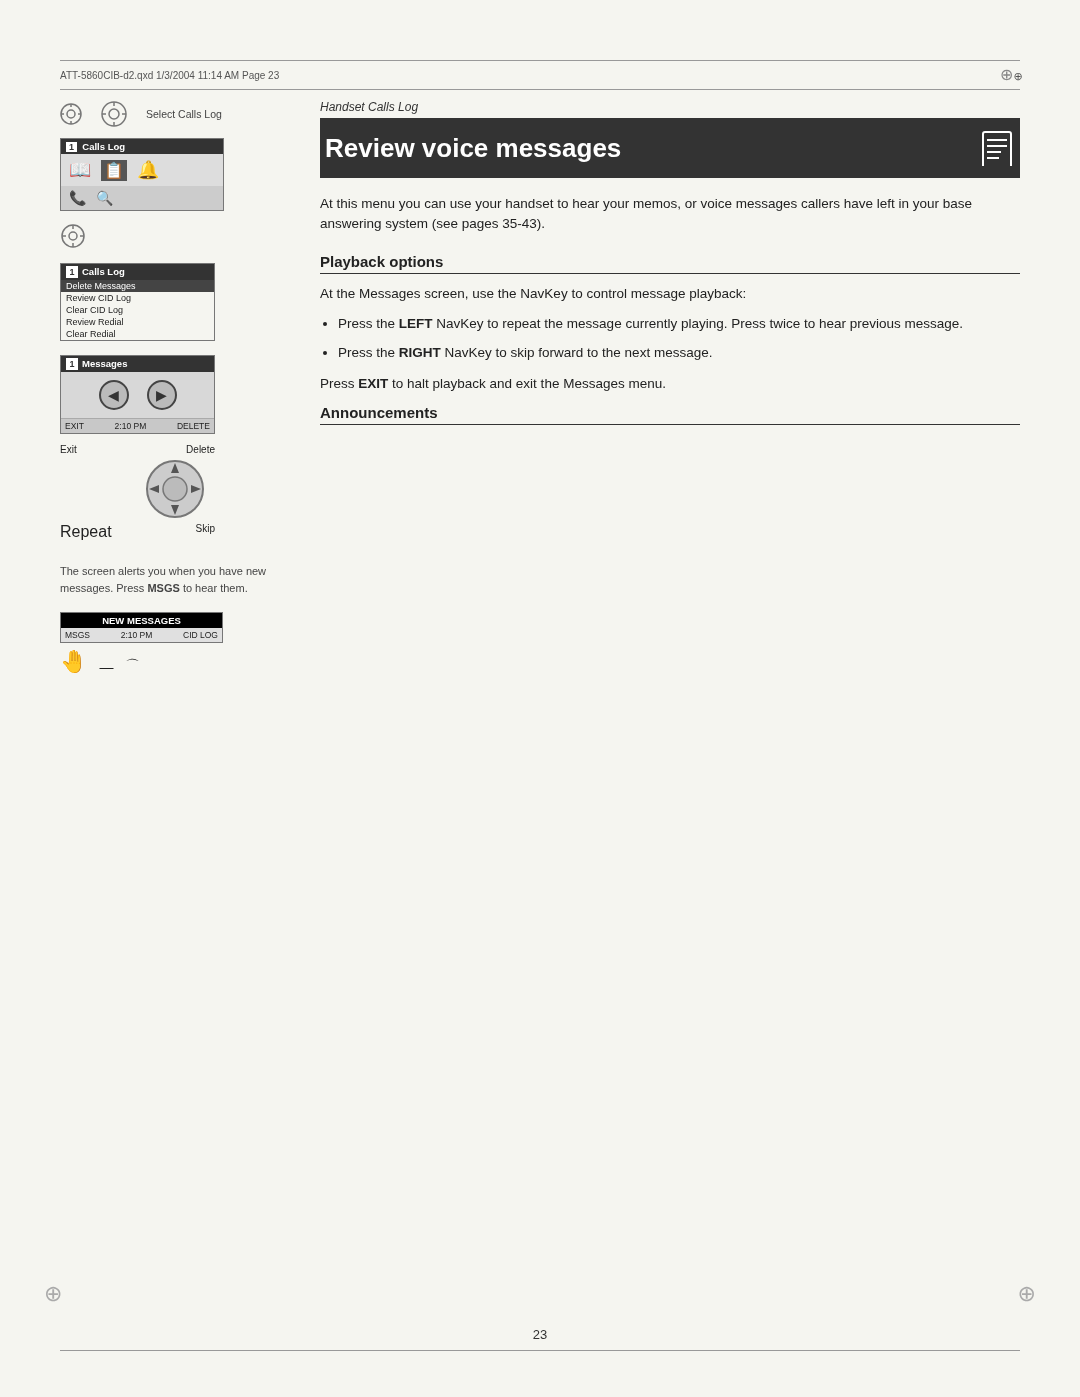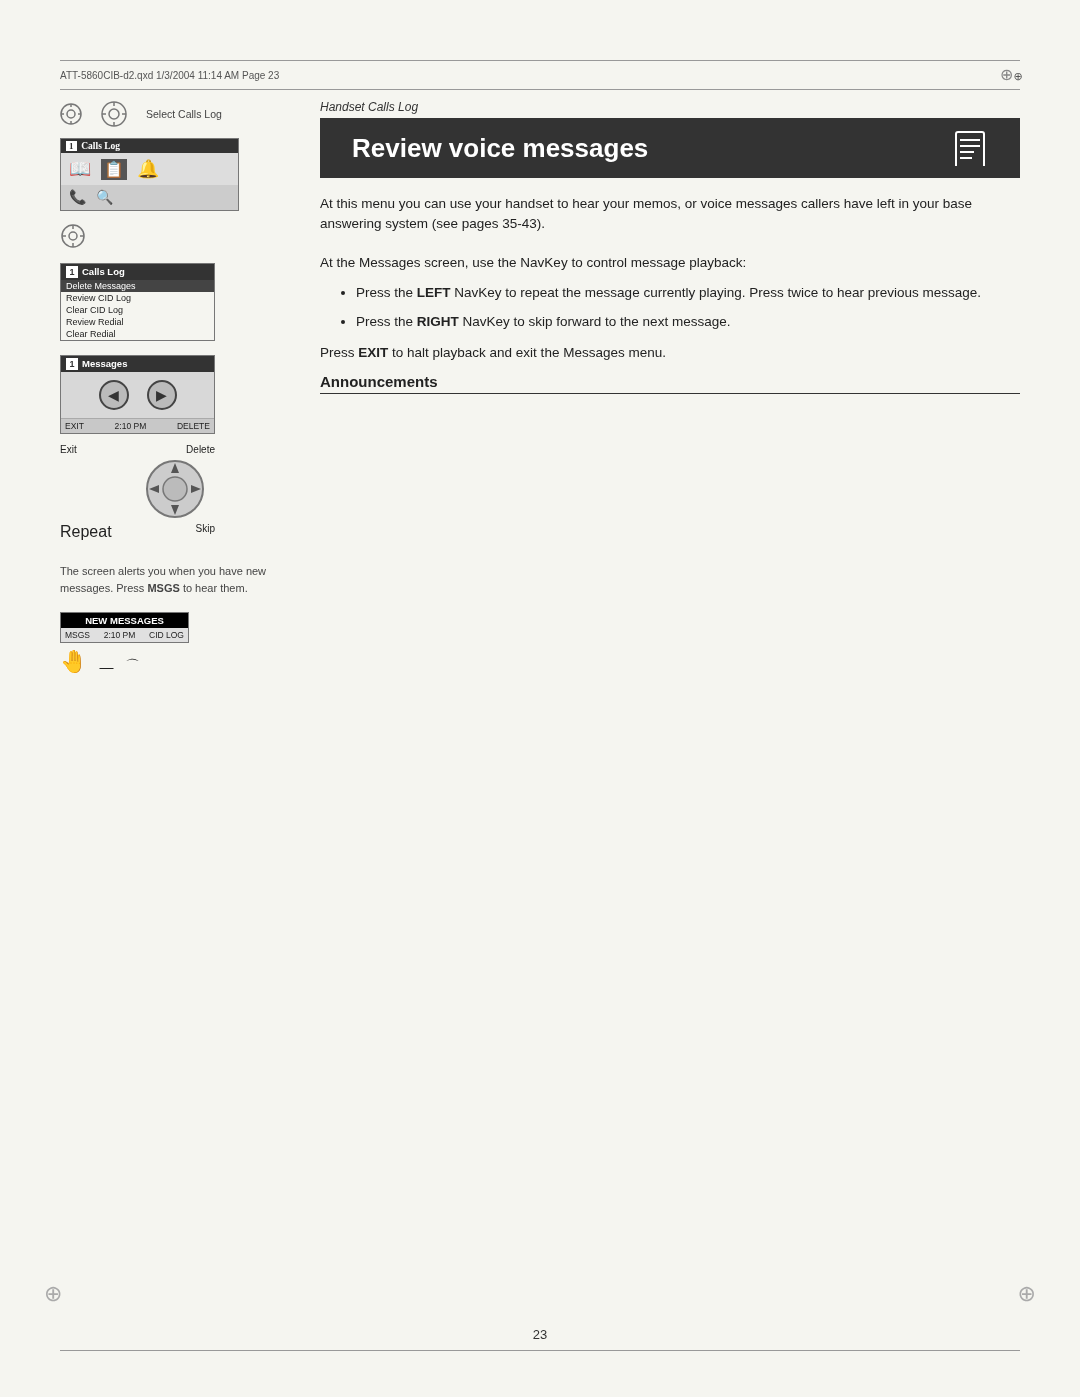--- a/index.html
+++ b/index.html
@@ -57,21 +57,21 @@
       position: absolute;
       top: 100px;
       left: 320px;
       right: 60px;
     }
 
     
     .page-title-box {
       background: #333;
       color: #fff;
-      padding: 12px 32px;
+      padding: 12px 5px;
       display: flex;
       justify-content: space-between;
       align-items: center;
       margin-bottom: 16px;
     }
 
     .page-title-text {
       font-size: 26px;
       font-weight: bold;
       color: #fff;
@@ -111,21 +111,21 @@
     
     .body-text {
       font-size: 13.5px;
       line-height: 1.5;
       margin-bottom: 10px;
       color: #222;
     }
 
     
     .bullet-list {
-      margin-left: 36px;
+      margin-left: 18px;
       margin-bottom: 10px;
     }
 
     .bullet-list li {
       font-size: 13.5px;
       line-height: 1.55;
       margin-bottom: 8px;
       list-style-type: disc;
       color: #222;
     }
@@ -196,21 +196,21 @@
     .alert-text {
       font-size: 11px;
       color: #444;
       line-height: 1.5;
       margin-bottom: 10px;
     }
 
     
     .new-msg-screen {
       border: 1.5px solid #777;
-      width: 129px;
+      width: 163px;
       margin-top: 16px;
     }
 
     .new-msg-title {
       background: #000;
       color: #fff;
       font-size: 9.5px;
       font-weight: bold;
       padding: 2px 5px;
       text-align: center;
@@ -241,23 +241,22 @@
       display: flex;
       align-items: center;
       gap: 18px;
       margin-bottom: 10px;
       font-size: 11px;
     }
 
     
     .calls-log-screen {
       border: 1.5px solid #777;
-      width: 179px;
-      font-size: 9.5px;
-      font-family: Liberation Serif, serif;
+      width: 164px;
+      font-size: 9.5px;
     }
 
     .calls-log-header {
       background: #333;
       color: #fff;
       padding: 2px 5px;
       font-weight: bold;
       font-size: 9.5px;
     }
 
@@ -479,20 +478,21 @@
         <rect x="4" y="2" width="28" height="36" rx="2" fill="none" stroke="#fff" stroke-width="2"></rect>
         <line x1="8" y1="10" x2="28" y2="10" stroke="#fff" stroke-width="2"></line>
         <line x1="8" y1="16" x2="28" y2="16" stroke="#fff" stroke-width="2"></line>
         <line x1="8" y1="22" x2="22" y2="22" stroke="#fff" stroke-width="2"></line>
         <line x1="8" y1="28" x2="20" y2="28" stroke="#fff" stroke-width="2"></line>
       </svg>
     </div>
 
     <p class="intro-para">At this menu you can use your handset to hear your memos, or voice messages callers have left in your base answering system (see pages 35-43).</p>
 
+    <h2 class="section-heading">Playback options</h2>
 
     <p class="body-text">At the Messages screen, use the NavKey to control message playback:</p>
 
     <ul class="bullet-list">
       <li>
         Press the <strong>LEFT</strong> NavKey to repeat the message currently playing. Press twice to hear previous message.
       </li>
       <li>
         Press the <strong>RIGHT</strong> NavKey to skip forward to the next message.
       </li>

